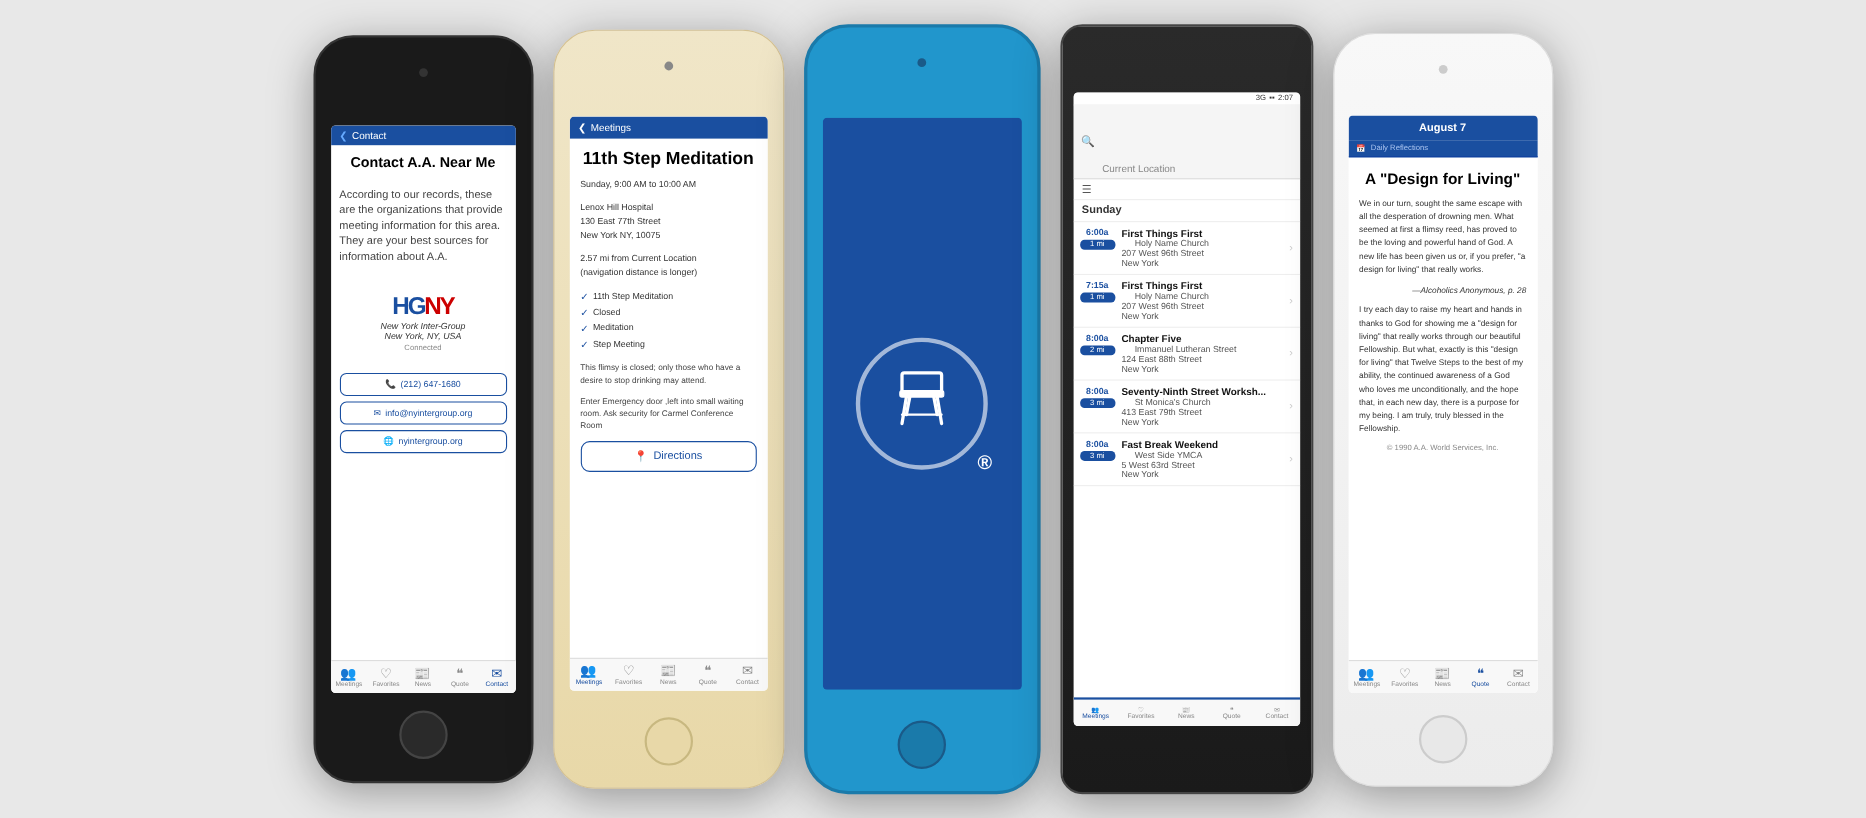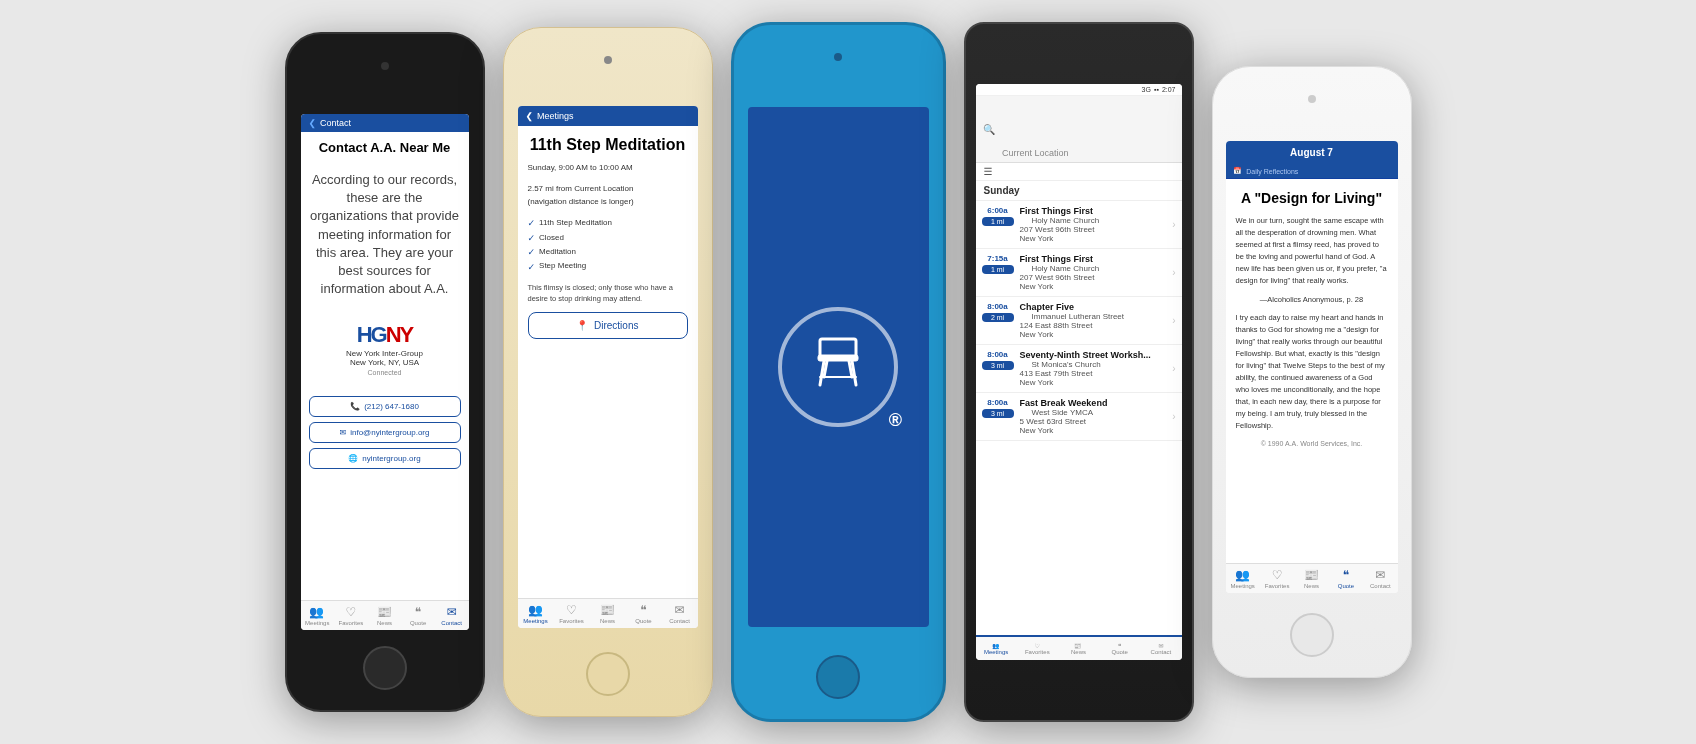--- a/index.html
+++ b/index.html
@@ -95,21 +95,21 @@
     .phone-samsung .phone-screen {
       border-radius: 4px;
       overflow: hidden;
       height: 100%;
       background: #fff;
     }
 
     
     .phone-white {
       width: 200px;
-      height: 612px;
+      height: 685px;
       background: linear-gradient(180deg, #f8f8f8 0%, #ececec 100%);
       border-radius: 38px;
       padding: 74px 13px 84px 13px;
       border: 1.5px solid #ddd;
     }
     .phone-white .phone-screen {
       border-radius: 4px;
       overflow: hidden;
       height: 100%;
       background: #fff;
@@ -170,41 +170,41 @@
       padding: 8px;
     }
     .screen-contact h2 {
       font-size: 13px;
       font-weight: 700;
       text-align: center;
       margin-bottom: 6px;
       color: #000;
     }
     .screen-contact p {
-      font-size: 13px;
+      font-size: 10px;
       color: #444;
-      text-align: center;
       margin-bottom: 8px;
       line-height: 1.4;
       margin-top: 16px;
     }
     .logo-box {
       text-align: center;
       margin: 19px 0;
     }
     .logo-box .logo-text {
       font-size: 28px;
       font-weight: 900;
       color: #1a4fa0;
       letter-spacing: -2px;
     }
     .logo-box .logo-sub {
       font-size: 8px;
       color: #333;
       display: block;
+      font-style: italic;
     }
     .logo-box .logo-connected {
       font-size: 7px;
       color: #888;
     }
     .contact-btn {
       display: flex;
       align-items: center;
       justify-content: center;
       border: 1px solid #1a4fa0;
@@ -428,21 +428,22 @@
     }
     .reflections-body {
       font-size: 7.5px;
       color: #333;
       line-height: 1.6;
       margin-bottom: 8px;
     }
     .reflections-attribution {
       font-size: 7.5px;
       color: #333;
-      text-align: center;
+      font-style: italic;
+      text-align: right;
       margin-bottom: 8px;
     }
     .reflections-footer {
       font-size: 7px;
       color: #888;
       text-align: center;
       margin-top: 4px;
     }
   </style>
 </head>
@@ -514,20 +515,25 @@
     <div class="phone-screen">
       <div class="screen-meeting">
         <div class="nav-bar">
           <span class="back-arrow">❮</span>
           <span>Meetings</span>
         </div>
         <div class="content">
           <h2>11th Step Meditation</h2>
           <div class="detail-section">
             <div>Sunday, 9:00 AM to 10:00 AM</div>
+          </div>
+          <div class="detail-section">
+            <div>Lenox Hill Hospital</div>
+            <div>130 East 77th Street</div>
+            <div>New York NY, 10075</div>
           </div>
           <div class="detail-section">
             <div>2.57 mi from Current Location</div>
             <div>(navigation distance is longer)</div>
           </div>
           <div class="detail-section">
             <div class="check-item">
               <span class="check-icon">✓</span>
               <span>11th Step Meditation</span>
             </div>
@@ -538,20 +544,21 @@
             <div class="check-item">
               <span class="check-icon">✓</span>
               <span>Meditation</span>
             </div>
             <div class="check-item">
               <span class="check-icon">✓</span>
               <span>Step Meeting</span>
             </div>
           </div>
           <p class="note-text">This flimsy is closed; only those who have a desire to stop drinking may attend.</p>
+          <p class="note-text">Enter Emergency door ,left into small waiting room. Ask security for Carmel Conference Room</p>
           <div class="directions-btn">
             <span>📍</span>
             <span>Directions</span>
           </div>
         </div>
         <div class="bottom-tabs">
           <div class="bottom-tab active">
             <span class="tab-icon">👥</span>
             <span>Meetings</span>
           </div>

